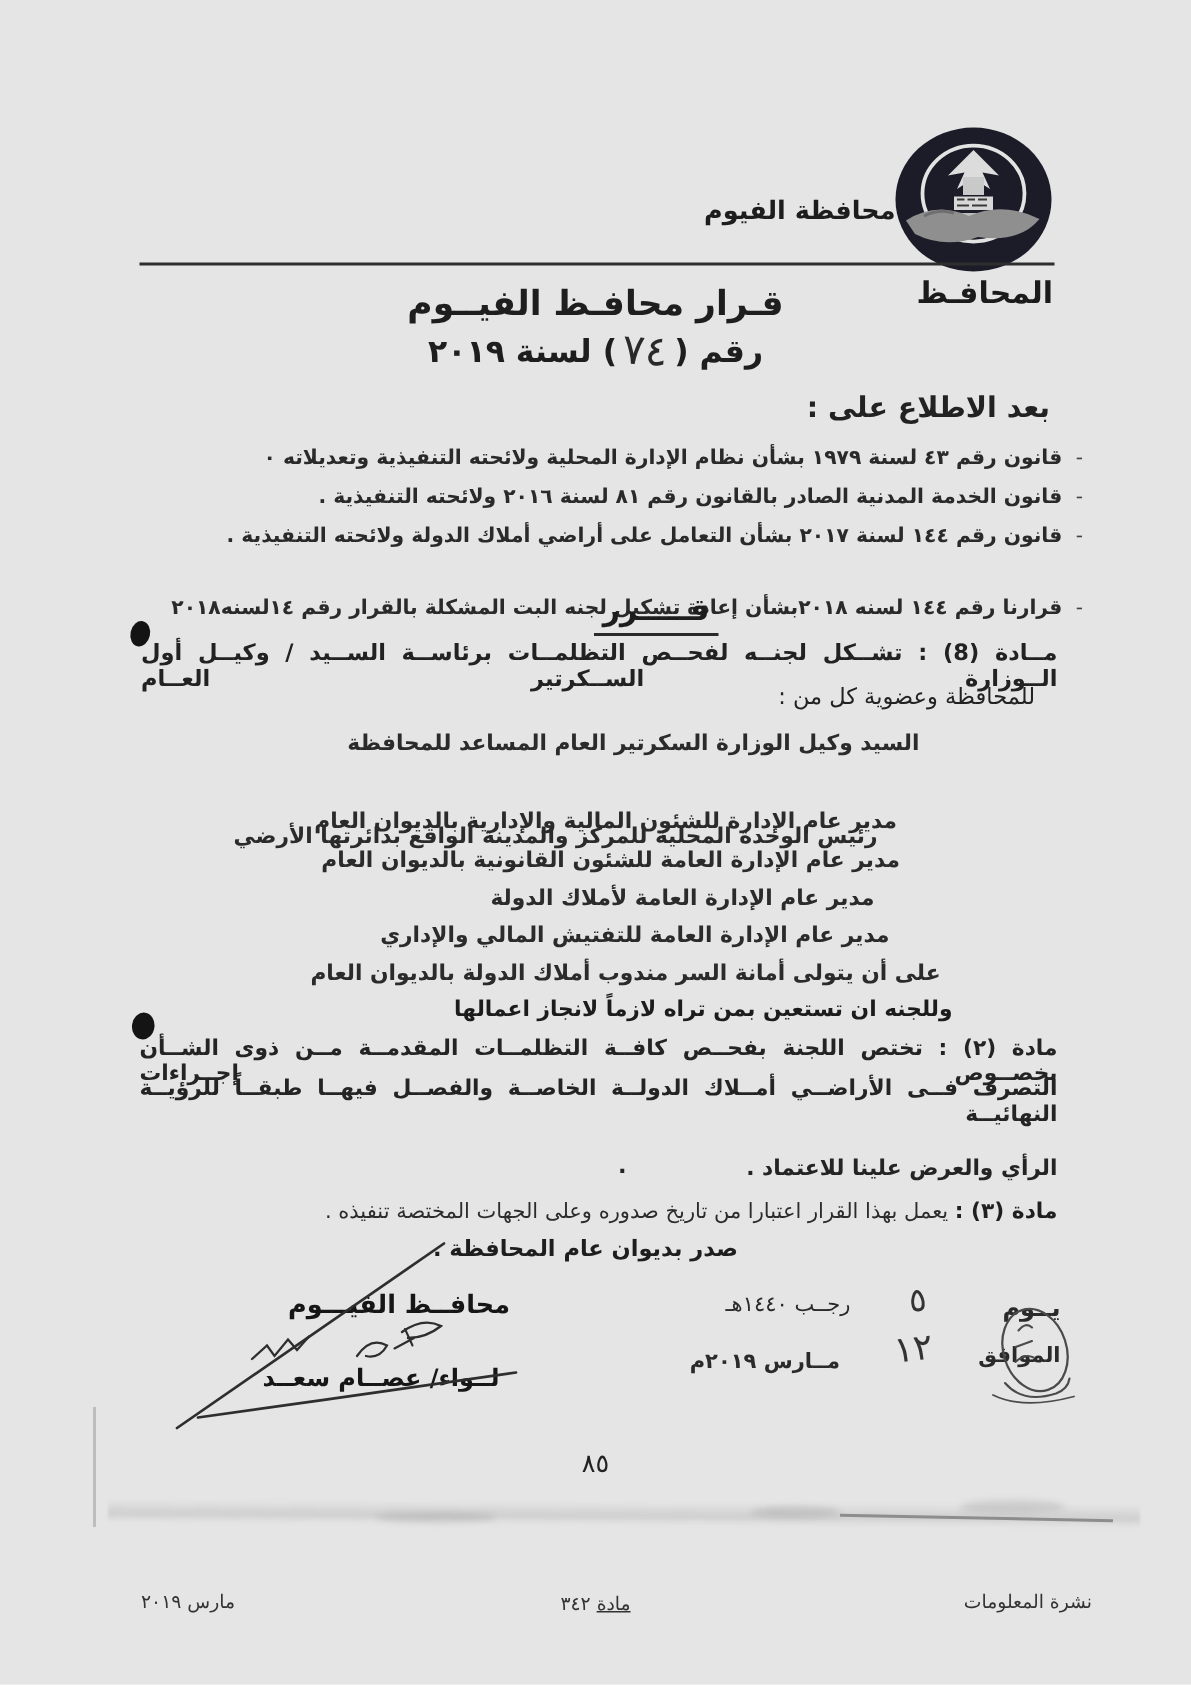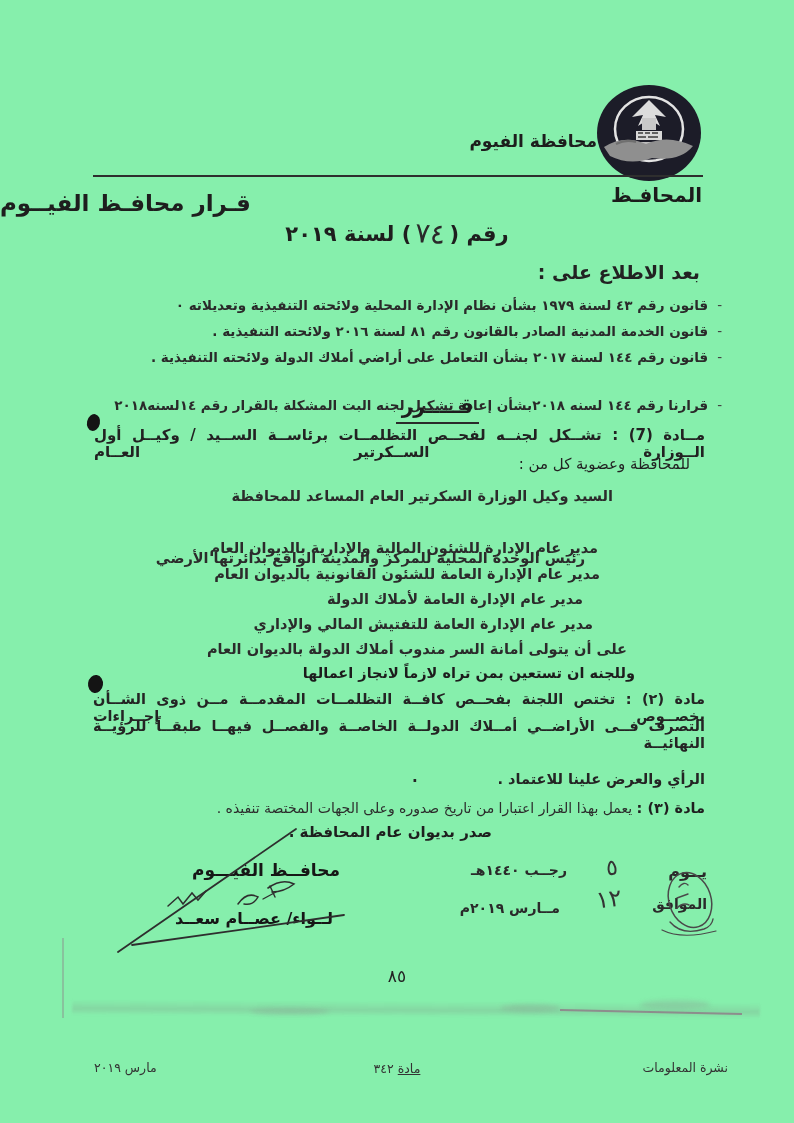--- a/index.html
+++ b/index.html
@@ -1,30 +1,30 @@
 <!DOCTYPE html>
 <html lang="ar" dir="rtl"><head>
 <meta charset="utf-8">
 <style>
   html,body{margin:0;padding:0;}
   body{
     width:794px;height:1123px;background:#ffffff;
     font-family:"DejaVu Sans",sans-serif;color:#242424;direction:rtl;
     -webkit-font-smoothing:antialiased;
   }
-  .page{position:relative;width:794px;height:1123px;overflow:hidden;background:#86efac;}
+  .page{position:relative;width:794px;height:1123px;overflow:hidden;background:#e5e5e5;}
   .abs{position:absolute;line-height:1.25;white-space:nowrap;}
   .just{white-space:normal;text-align:justify;text-align-last:justify;-moz-text-align-last:justify;line-height:1.15;}
   .b{font-weight:700;}
 
   
   .gov-name{top:131px;right:197px;font-size:17px;font-weight:700;color:#1d1d1d;}
   .header-rule{top:175px;left:93px;width:610px;height:2px;background:#2e2e2e;}
   .governor-label{top:183px;right:92px;font-size:20px;font-weight:700;color:#1b1b1b;letter-spacing:1px;}
-  .decree-title{top:189px;left:0;right:0;text-align:left;font-size:23px;font-weight:700;color:#1e1e1e;letter-spacing:.5px;}
+  .decree-title{top:189px;left:0;right:0;text-align:center;font-size:23px;font-weight:700;color:#1e1e1e;letter-spacing:.5px;}
   .decree-number{top:221px;left:0;right:0;text-align:center;font-size:21px;font-weight:700;color:#1e1e1e;}
   .hand-number{display:inline-block;font-size:28px;font-weight:400;transform:rotate(4deg);line-height:0;vertical-align:-2px;color:#2a2a2a;padding:0 4px;}
 
   
   .intro{top:261px;right:94px;font-size:19px;font-weight:700;color:#222;}
   .law{font-size:13.5px;font-weight:700;color:#2a2a2a;right:72px;}
   .law .dash{display:inline-block;margin-left:9px;font-weight:400;color:#444;}
   .law1{top:297px;} .law2{top:323px;} .law3{top:349px;} .law4{top:374px;margin-top:23px;}
 
   
@@ -41,21 +41,21 @@
   .a2-l1{top:691px;} .a2-l2{top:718px;} .a2-l3{top:744px;}
   .a2-l4{top:770px;right:89px;font-size:14.5px;font-weight:700;color:#242424;}
   .a2-dot{top:768px;left:412px;font-size:15px;font-weight:700;color:#242424;}
 
   .a3-line{top:799px;right:89px;font-size:14px;color:#2c2c2c;font-weight:400;}
   .a3-line .lbl{font-weight:700;color:#1f1f1f;font-size:14.5px;}
   .issued{top:823px;right:302px;font-size:15px;font-weight:700;color:#1e1e1e;}
 
   
   .sig-day-label{top:862px;right:87px;font-size:16px;font-weight:700;color:#2a2a2a;}
-  .sig-hijri{top:862px;right:227px;font-size:14px;font-weight:700;color:#2a2a2a;}
+  .sig-hijri{top:862px;right:227px;font-size:14px;font-weight:400;color:#2a2a2a;}
   .sig-agree-label{top:896px;right:87px;font-size:14px;font-weight:700;color:#2a2a2a;}
   .sig-greg{top:900px;right:234px;font-size:14px;font-weight:700;color:#2a2a2a;}
   .hand-day{top:854px;right:176px;font-size:22px;font-weight:400;color:#333;transform:rotate(-6deg);}
   .hand-date{top:884px;right:172px;font-size:24px;font-weight:400;color:#333;transform:rotate(-7deg);letter-spacing:7px;}
   .sig-title{top:860px;right:454px;font-size:17px;font-weight:800;color:#161616;letter-spacing:.5px;}
   .sig-name{top:909px;right:461px;font-size:16px;font-weight:800;color:#161616;letter-spacing:.5px;}
 
   
   .page-num{top:966px;left:0;right:0;text-align:center;font-size:17px;font-weight:400;color:#222;}
   .footer-right{top:1060px;right:66px;font-size:12.5px;color:#333;}
@@ -107,21 +107,21 @@
   <div class="abs decree-number"><span>رقم (</span><span class="hand-number">٧٤</span><span>) لسنة ٢٠١٩</span></div>
 
   <div class="abs intro">بعد الاطلاع على :</div>
   <div class="abs law law1"><span class="dash">-</span><span>قانون رقم ٤٣ لسنة ١٩٧٩ بشأن نظام الإدارة المحلية ولائحته التنفيذية وتعديلاته ٠</span></div>
   <div class="abs law law2"><span class="dash">-</span><span>قانون الخدمة المدنية الصادر بالقانون رقم ٨١ لسنة ٢٠١٦ ولائحته التنفيذية .</span></div>
   <div class="abs law law3"><span class="dash">-</span><span>قانون رقم ١٤٤ لسنة ٢٠١٧ بشأن التعامل على أراضي أملاك الدولة ولائحته التنفيذية .</span></div>
   <div class="abs law law4"><span class="dash">-</span><span>قرارنا رقم ١٤٤ لسنه ٢٠١٨بشأن إعادة تشكيل لجنه البت المشكلة بالقرار رقم ١٤لسنه٢٠١٨</span></div>
 
   <div class="abs decision-heading">قـــــرر</div>
 
-  <div class="abs a1-l1 just"><span class="b">مــادة (7) :</span> <span>تشــكل لجنــه لفحــص التظلمــات برئاســة الســيد / وكيــل أول الــوزارة الســكرتير العــام</span></div>
+  <div class="abs a1-l1 just"><span class="b">مــادة (8) :</span> <span>تشــكل لجنــه لفحــص التظلمــات برئاســة الســيد / وكيــل أول الــوزارة الســكرتير العــام</span></div>
   <div class="abs a1-l2">للمحافظة وعضوية كل من :</div>
 
   <div class="abs member m1">السيد وكيل الوزارة السكرتير العام المساعد للمحافظة</div>
   <div class="abs member m2">رئيس الوحدة المحلية للمركز والمدينة الواقع بدائرتها الأرضي</div>
   <div class="abs member m3">مدير عام الإدارة للشئون المالية والإدارية بالديوان العام</div>
   <div class="abs member m4">مدير عام الإدارة العامة للشئون القانونية بالديوان العام</div>
   <div class="abs member m5">مدير عام الإدارة العامة لأملاك الدولة</div>
   <div class="abs member m6">مدير عام الإدارة العامة للتفتيش المالي والإداري</div>
   <div class="abs secretary">على أن يتولى أمانة السر مندوب أملاك الدولة بالديوان العام</div>
   <div class="abs note">وللجنه ان تستعين بمن تراه لازماً لانجاز اعمالها</div>

